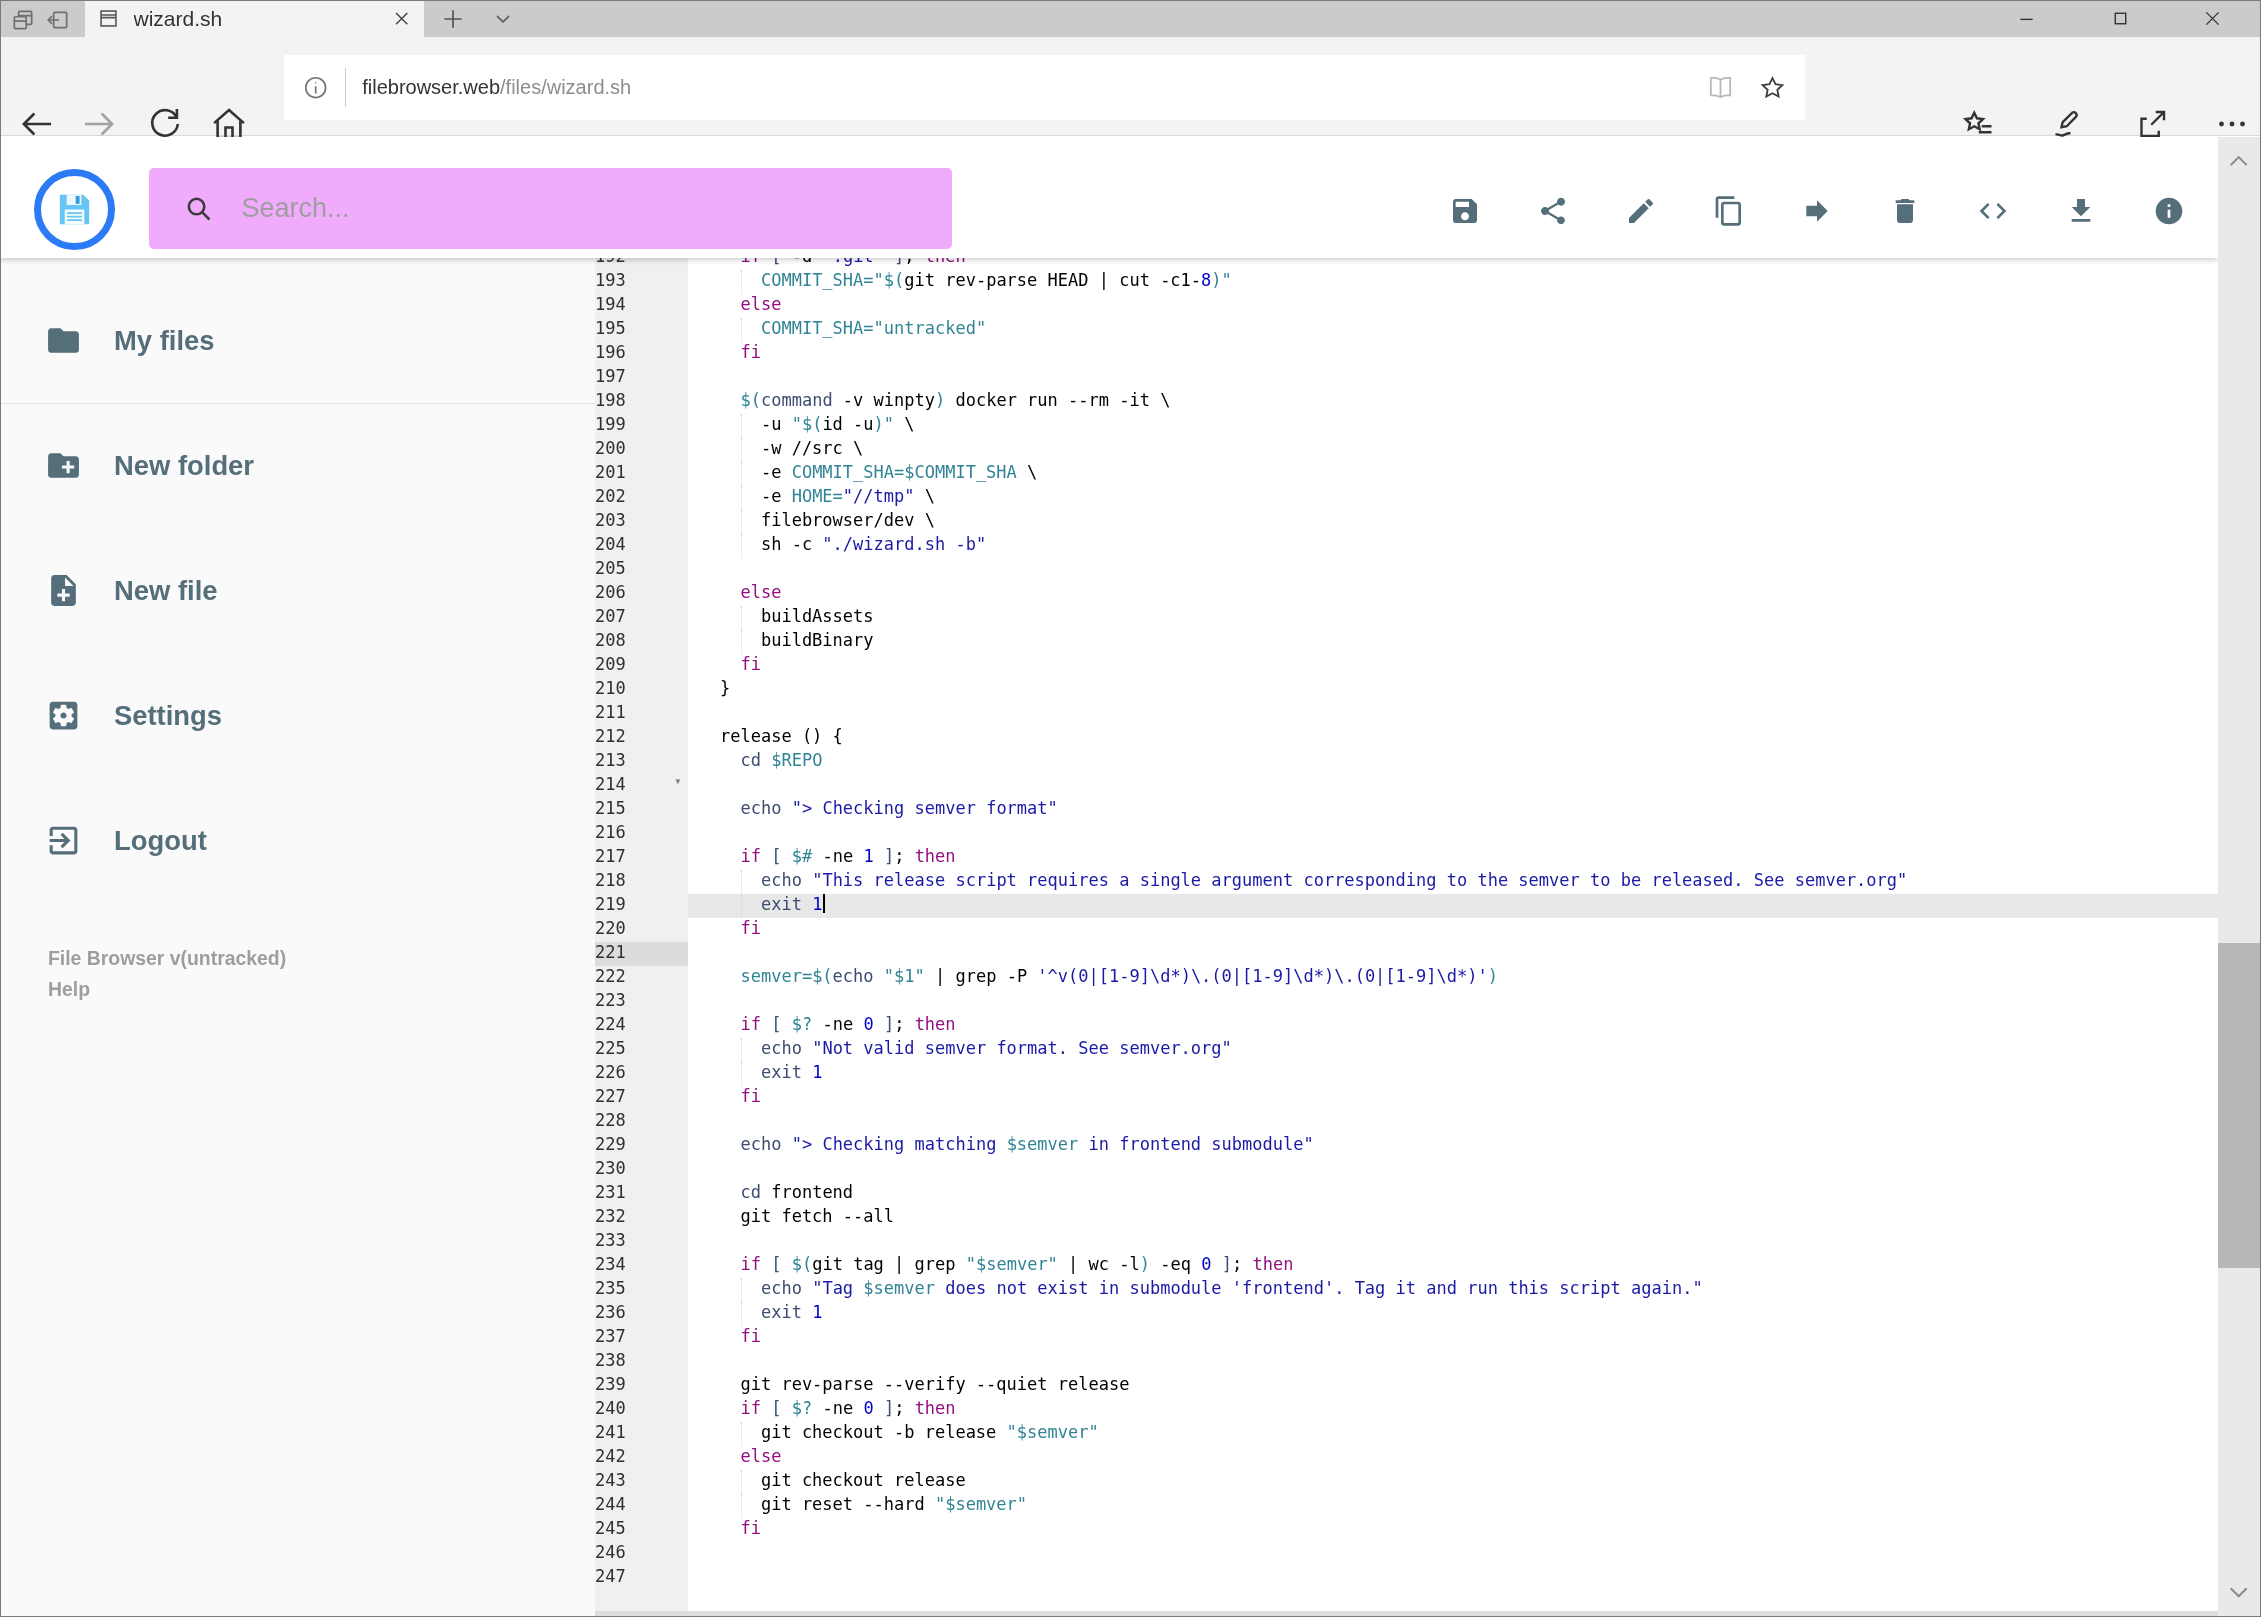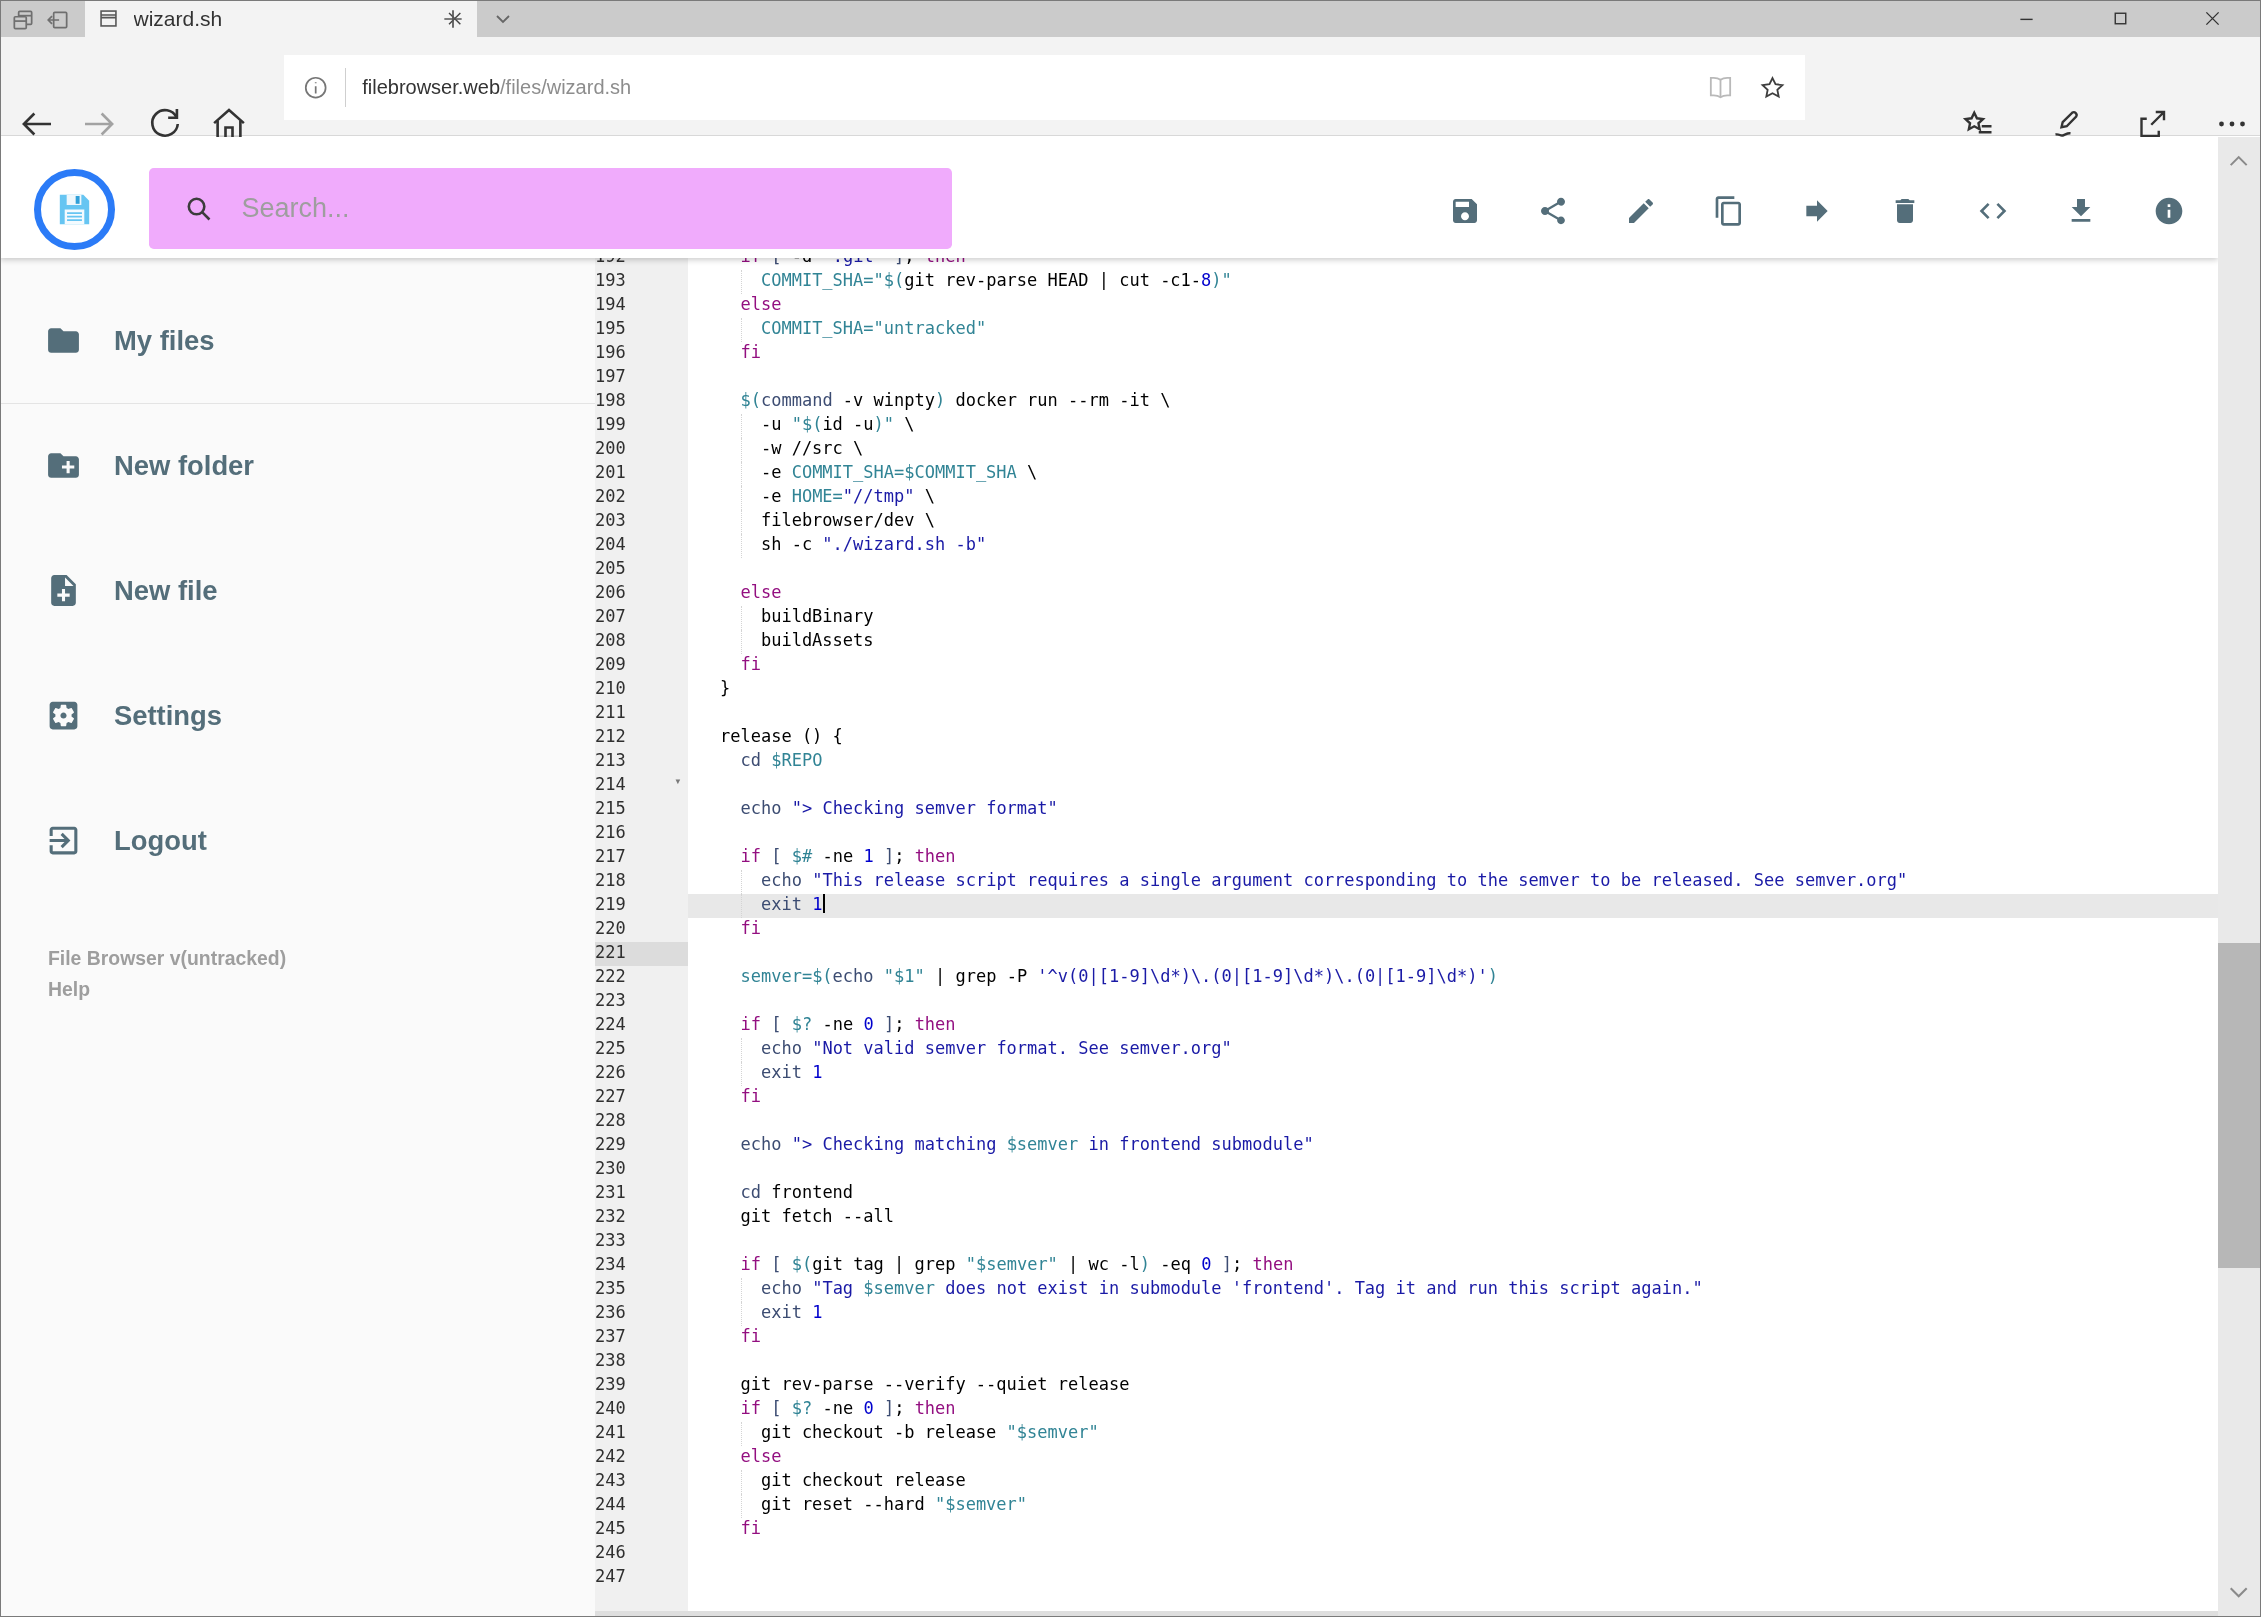--- a/index.html
+++ b/index.html
@@ -3,21 +3,21 @@
 <meta charset="utf-8">
 <style>
   * { margin:0; padding:0; box-sizing:border-box; }
   html,body { width:2261px; height:1617px; overflow:hidden; background:#fff;
               font-family:"Liberation Sans", sans-serif; }
   .frame { position:absolute; inset:0; border:0.8px solid #7a7a7a; pointer-events:none; z-index:99; }
 
   
   .titlebar { position:absolute; left:0; top:0; right:0; height:37px; background:#cbcbcb; }
   .ta-icon { position:absolute; top:6.5px; width:26px; height:26px; color:#6f6f6f; }
-  .tab { position:absolute; left:85px; top:0; width:392px; height:37px; background:#f3f3f3;
+  .tab { position:absolute; left:85px; top:0; width:339px; height:37px; background:#f3f3f3;
          display:flex; align-items:center; padding:0 13px; }
   .tab-fav { width:21px; height:21px; color:#555; margin-right:14.5px; flex:none; }
   .tab-title { font-size:21px; color:#333; flex:1; white-space:nowrap; overflow:hidden; }
   .tab-close { width:19.4px; height:19.4px; color:#444; flex:none; }
   .newtab { position:absolute; left:440px; top:5.7px; width:26px; height:26px; color:#555; }
   .tabchev { position:absolute; left:491px; top:7.3px; width:24px; height:24px; color:#666; }
   .winbtn { position:absolute; top:6.5px; width:47px; height:24px; color:#333; display:flex;
             align-items:center; justify-content:center; }
   .winbtn svg { width:21px; height:21px; }
 
@@ -383,22 +383,22 @@
           <div class="crow"></div>
           <div class="crow"><span class="tk-t">  </span><span class="tk-v">$(</span><span class="tk-b">command</span><span class="tk-t"> -v winpty</span><span class="tk-v">)</span><span class="tk-t"> docker run --rm -it \</span></div>
           <div class="crow"><span class="guide" style="left: 53px;"></span><span class="tk-t">    -u </span><span class="tk-v">"$(</span><span class="tk-t">id -u</span><span class="tk-v">)"</span><span class="tk-t"> \</span></div>
           <div class="crow"><span class="guide" style="left: 53px;"></span><span class="tk-t">    -w //src \</span></div>
           <div class="crow"><span class="guide" style="left: 53px;"></span><span class="tk-t">    -e </span><span class="tk-v">COMMIT_SHA=$COMMIT_SHA</span><span class="tk-t"> \</span></div>
           <div class="crow"><span class="guide" style="left: 53px;"></span><span class="tk-t">    -e </span><span class="tk-v">HOME=</span><span class="tk-s">"//tmp"</span><span class="tk-t"> \</span></div>
           <div class="crow"><span class="guide" style="left: 53px;"></span><span class="tk-t">    filebrowser/dev \</span></div>
           <div class="crow"><span class="guide" style="left: 53px;"></span><span class="tk-t">    sh -c </span><span class="tk-s">"./wizard.sh -b"</span></div>
           <div class="crow"></div>
           <div class="crow"><span class="tk-t">  </span><span class="tk-k">else</span></div>
+          <div class="crow"><span class="guide" style="left: 53px;"></span><span class="tk-t">    buildAssets</span></div>
           <div class="crow"><span class="guide" style="left: 53px;"></span><span class="tk-t">    buildBinary</span></div>
-          <div class="crow"><span class="guide" style="left: 53px;"></span><span class="tk-t">    buildAssets</span></div>
           <div class="crow"><span class="tk-t">  </span><span class="tk-k">fi</span></div>
           <div class="crow"><span class="tk-t">}</span></div>
           <div class="crow"></div>
           <div class="crow"><span class="tk-t">release () {</span></div>
           <div class="crow"><span class="tk-t">  </span><span class="tk-b">cd</span><span class="tk-t"> </span><span class="tk-v">$REPO</span></div>
           <div class="crow"></div>
           <div class="crow"><span class="tk-t">  </span><span class="tk-b">echo</span><span class="tk-t"> </span><span class="tk-s">"&gt; Checking semver format"</span></div>
           <div class="crow"></div>
           <div class="crow"><span class="tk-t">  </span><span class="tk-k">if</span><span class="tk-t"> </span><span class="tk-b">[</span><span class="tk-t"> </span><span class="tk-v">$#</span><span class="tk-t"> -ne </span><span class="tk-n">1</span><span class="tk-t"> </span><span class="tk-b">]</span><span class="tk-t">; </span><span class="tk-k">then</span></div>
           <div class="crow"><span class="guide" style="left: 53px;"></span><span class="tk-t">    </span><span class="tk-b">echo</span><span class="tk-t"> </span><span class="tk-s">"This release script requires a single argument corresponding to the semver to be released. See semver.org"</span></div>

